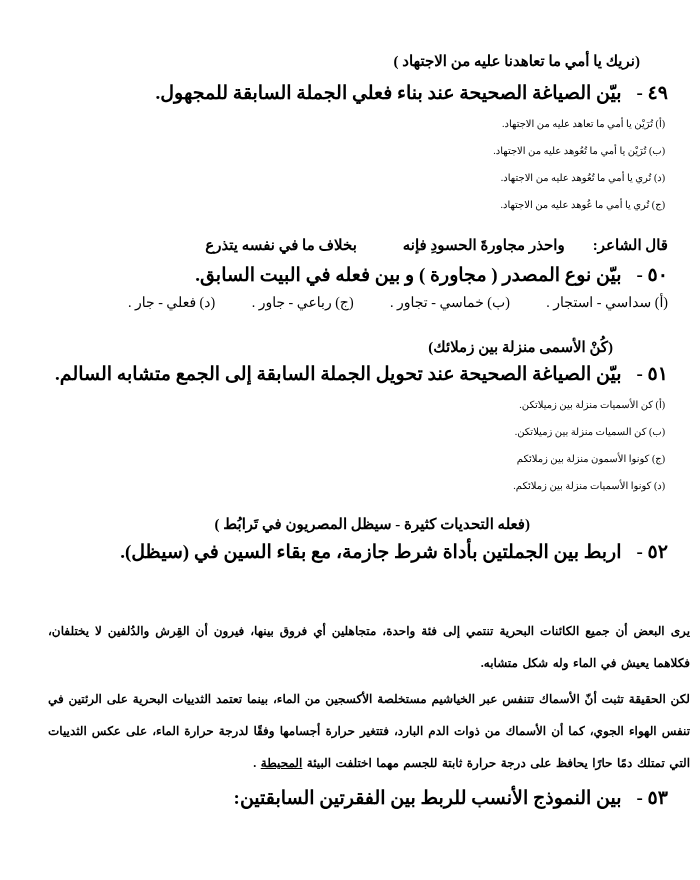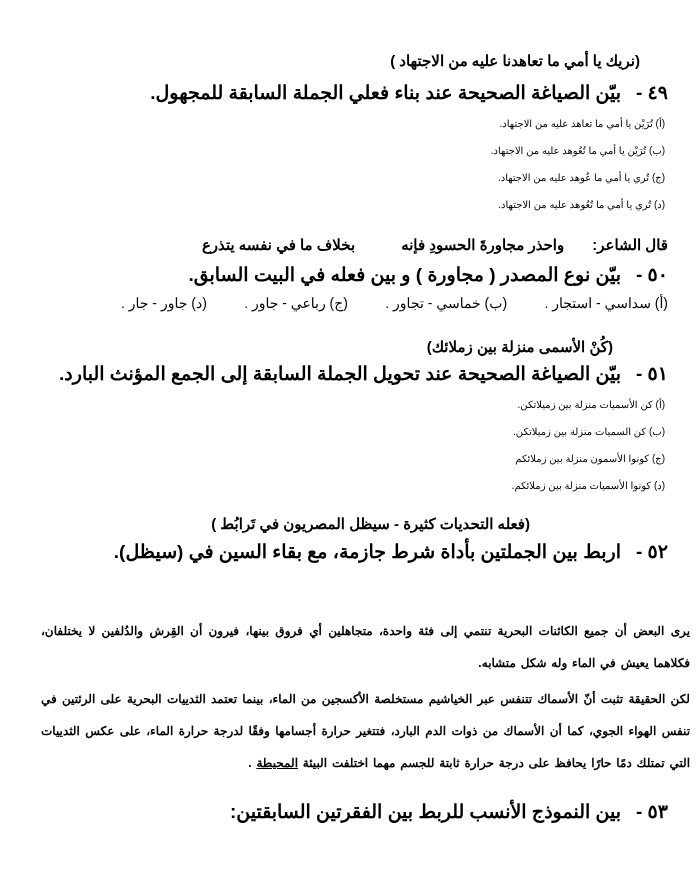--- a/index.html
+++ b/index.html
@@ -1,39 +1,39 @@
 <!DOCTYPE html>
 <html lang="ar" dir="rtl"><head>
 <meta charset="utf-8">
 <style>
   html,body{margin:0;padding:0;background:#ffffff;}
   body{width:700px;height:880px;overflow:hidden;}
   .page{
     box-sizing:border-box;width:700px;height:639px;
-    padding:50px 32px 6px 21px;
+    padding:50px 32px 6px 28px;
     direction:rtl;text-align:right;
-    font-family:Liberation Sans, sans-serif;color:#000000;
+    font-family:Liberation Serif, serif;color:#000000;
   }
   .quote{font-weight:bold;font-size:15px;line-height:22px;}
   .quote-49{padding-right:28px;}
   .quote-51{padding-right:55px;margin-top:22px;}
   .quote-52{padding-right:138px;margin-top:14px;}
   .q-header{font-weight:bold;font-size:19px;line-height:22px;margin-top:10px;}
   .q-num{display:inline-block;margin-left:15px;}
   .options{margin-top:6px;font-size:10px;padding-right:3px;}
   .option{line-height:27px;}
   .poet{font-weight:bold;font-size:15px;line-height:22px;margin-top:16px;display:flex;}
   .poet-intro{margin-left:28px;}
   .poet-hem1{margin-left:46px;}
   .options-row{display:flex;justify-content:space-between;font-size:14px;line-height:22px;margin-top:6px;}
   .row-50{padding-left:100px;}
   .hdr-50{margin-top:8px;}
   .hdr-51{margin-top:5px;}
   .hdr-52{margin-top:6px;}
-  .hdr-53{margin-top:22px;}
+  .hdr-53{margin-top:8px;}
   .para{
     font-weight:bold;font-size:12px;line-height:32px;
     text-align:justify;word-spacing:1.5px;
     margin:0 -22px 0 20px;
   }
   .para1{margin-top:52px;}
   .para2{margin-top:4px;}
   .u{text-decoration:underline;}
 </style>
 </head>
@@ -42,44 +42,44 @@
 <div class="page">
 
   <div class="quote quote-49">(نريك يا أمي ما تعاهدنا عليه من الاجتهاد )</div>
 
   <div class="q-header">
     <span class="q-num">٤٩ -</span><span>بيّن الصياغة الصحيحة عند بناء فعلي الجملة السابقة للمجهول.</span>
   </div>
   <div class="options">
     <div class="option">(أ) تُرَيْن يا أمي ما تعاهد عليه من الاجتهاد.</div>
     <div class="option">(ب) تُرَيْن يا أمي ما تُعُوهد عليه من الاجتهاد.</div>
+    <div class="option">(د) تُري يا أمي ما تُعُوهد عليه من الاجتهاد.</div>
     <div class="option">(ج) تُري يا أمي ما عُوهد عليه من الاجتهاد.</div>
-    <div class="option">(د) تُري يا أمي ما تُعُوهد عليه من الاجتهاد.</div>
   </div>
 
   <div class="poet">
     <span class="poet-intro">قال الشاعر:</span>
     <span class="poet-hem1">واحذر مجاورةَ الحسودِ فإنه</span>
     <span class="poet-hem2">بخلاف ما في نفسه يتذرع</span>
   </div>
 
   <div class="q-header hdr-50">
     <span class="q-num">٥٠ -</span><span>بيّن نوع المصدر ( مجاورة ) و بين فعله في البيت السابق.</span>
   </div>
   <div class="options-row row-50">
     <span>(أ) سداسي - استجار .</span>
     <span>(ب) خماسي - تجاور .</span>
     <span>(ج) رباعي - جاور .</span>
-    <span>(د) جاور - جار .</span>
+    <span>(د) فعلي - جار .</span>
   </div>
 
   <div class="quote quote-51">(كُنْ الأسمى منزلة بين زملائك)</div>
 
   <div class="q-header hdr-51">
-    <span class="q-num">٥١ -</span><span>بيّن الصياغة الصحيحة عند تحويل الجملة السابقة إلى الجمع المؤنث البارد.</span>
+    <span class="q-num">٥١ -</span><span>بيّن الصياغة الصحيحة عند تحويل الجملة السابقة إلى الجمع متشابه السالم.</span>
   </div>
   <div class="options">
     <div class="option">(أ) كن الأسميات منزلة بين زميلاتكن.</div>
     <div class="option">(ب) كن السميات منزلة بين زميلاتكن.</div>
     <div class="option">(ج) كونوا الأسمون منزلة بين زملائكم</div>
     <div class="option">(د) كونوا الأسميات منزلة بين زملائكم.</div>
   </div>
 
   <div class="quote quote-52">(فعله التحديات كثيرة - سيظل المصريون في تَرابُط )</div>
 

